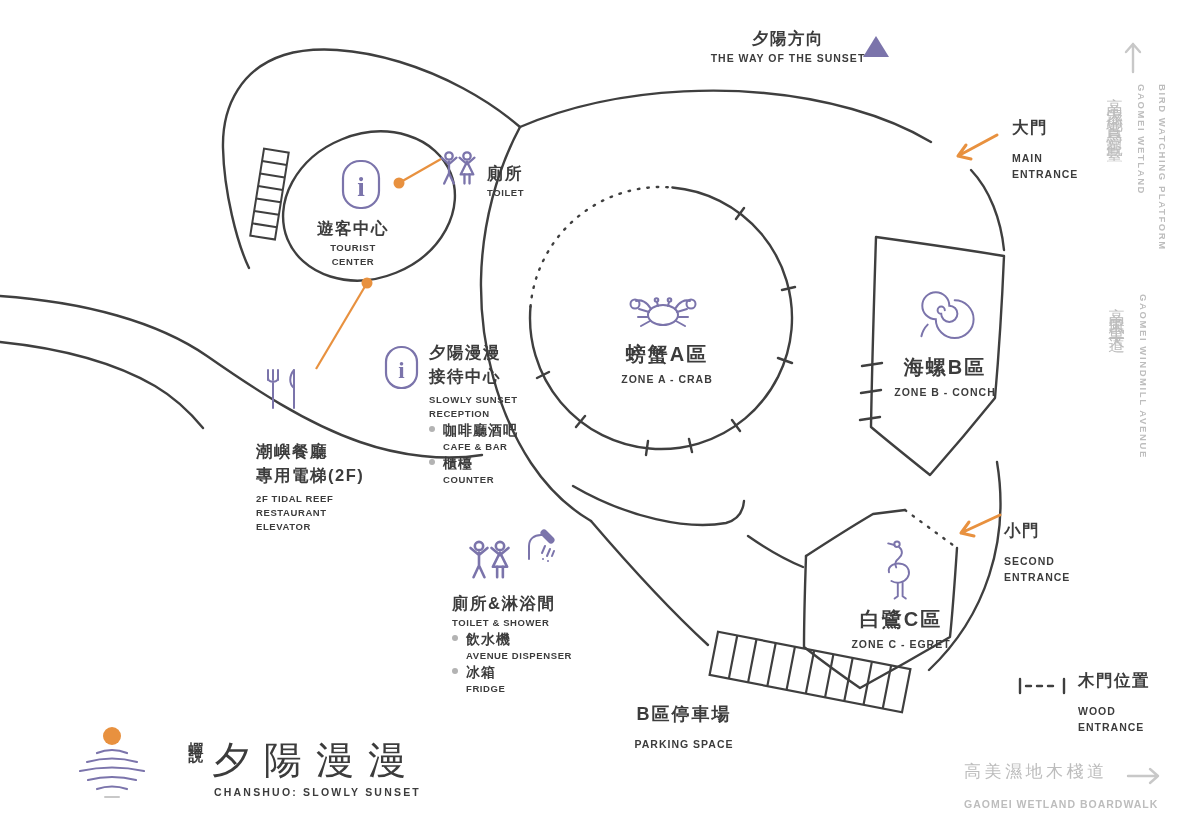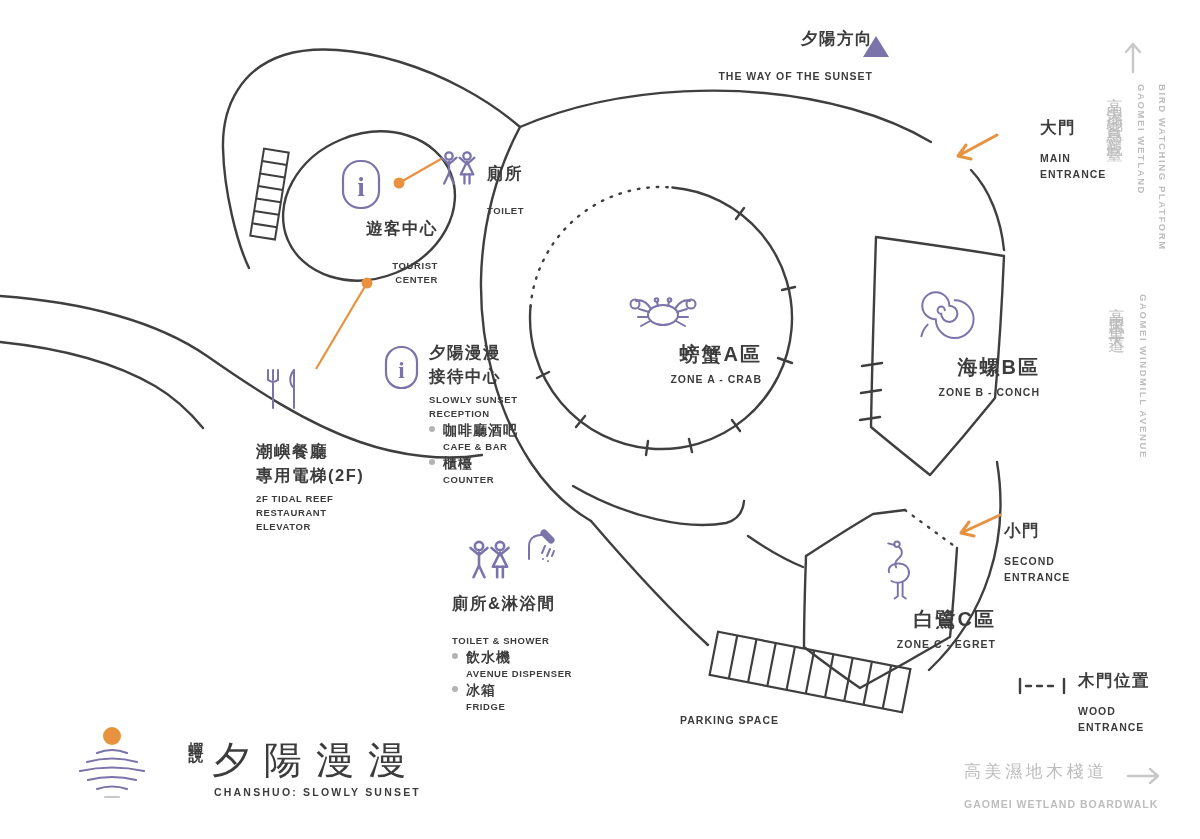--- a/index.html
+++ b/index.html
@@ -1,28 +1,28 @@
 <!DOCTYPE html>
 <html><head>
 <meta charset="utf-8">
 <style>
   * { margin:0; padding:0; box-sizing:border-box; }
   html,body { background:#ffffff; }
   body { font-family:"Liberation Sans","DejaVu Sans",sans-serif; color:#3c3c3c; }
   .map { position:relative; width:1200px; height:839px; background:#fff; overflow:hidden; }
   .lines { position:absolute; left:0; top:0; }
   .label { position:absolute; }
-  .c { text-align:right; }
+  .c { text-align:center; }
   .zh-20 { font-size:20px; font-weight:700; letter-spacing:2px; }
   .zh-18 { font-size:18px; font-weight:700; letter-spacing:2px; }
   .zh-17 { font-size:16.5px; font-weight:700; letter-spacing:1.5px; line-height:1.45; }
   .zh-14 { font-size:14px; font-weight:700; letter-spacing:1px; line-height:1.35; }
   .en-10 { font-size:10.5px; font-weight:700; letter-spacing:1px; line-height:1.5; }
   .en-9  { font-size:9.5px;  font-weight:700; letter-spacing:0.6px; line-height:1.5; }
-  .mt2{margin-top:18px} .mt3{margin-top:11px} .mt4{margin-top:4px} .mt6{margin-top:14px}
+  .mt2{margin-top:0} .mt3{margin-top:11px} .mt4{margin-top:4px} .mt6{margin-top:14px}
   .gray { color:#bdbdbd; }
   .bullet-item { display:flex; align-items:flex-start; gap:8px; }
   .dot { width:6px; height:6px; border-radius:50%; background:#b3b3b3; margin-top:5px; flex:0 0 auto; }
   .v-cjk { writing-mode:vertical-rl; text-orientation:upright; }
   .v-en  { writing-mode:vertical-rl; }
   .side-group { position:absolute; display:flex; flex-direction:row; gap:10px; }
   .side-cjk { font-size:16.5px; font-weight:500; letter-spacing:6px; }
   .side-en  { font-size:9.5px; font-weight:700; letter-spacing:1.6px; }
   .logo-title { font-size:38px; font-weight:500; letter-spacing:14px; white-space:nowrap; }
   .logo-en { font-size:10.5px; font-weight:700; letter-spacing:2.2px; white-space:nowrap; }
@@ -187,21 +187,21 @@
       </g>
       <path d="M 105 797 L 119 797" fill="none" stroke="#c8c8c8" stroke-width="2" stroke-linecap="round"></path>
     </g>
   </svg>
 
   <div class="label c" style="left:703px; top:27px; width:170px;">
     <div class="zh-17">夕陽方向</div>
     <div class="en-10 mt2">THE WAY OF THE SUNSET</div>
   </div>
 
-  <div class="label" style="left:1040px; top:116px;">
+  <div class="label" style="left:1012px; top:116px;">
     <div class="zh-17">大門</div>
     <div class="en-10 mt3">MAIN</div>
     <div class="en-10">ENTRANCE</div>
   </div>
 
   <div class="side-group" style="left:1104px; top:84px;">
     <span class="v-cjk side-cjk gray">高美濕地賞鳥景觀臺</span>
     <span class="v-en side-en gray">GAOMEI WETLAND</span>
     <span class="v-en side-en gray">BIRD WATCHING PLATFORM</span>
   </div>
@@ -225,24 +225,25 @@
     <div class="zh-20">螃蟹A區</div>
     <div class="en-10 mt4">ZONE A - CRAB</div>
   </div>
 
   <div class="label c" style="left:806px; top:606px; width:190px;">
     <div class="zh-20">白鷺C區</div>
     <div class="en-10 mt4">ZONE C - EGRET</div>
   </div>
 
   <div class="label c" style="left:589px; top:702px; width:190px;">
+    <div class="zh-18">B區停車場</div>
     <div class="en-10 mt3">PARKING SPACE</div>
   </div>
 
-  <div class="label c" style="left:298px; top:217px; width:140px;">
+  <div class="label c" style="left:283px; top:217px; width:140px;">
     <div class="zh-17">遊客中心</div>
     <div class="en-9 mt2">TOURIST</div>
     <div class="en-9">CENTER</div>
   </div>
 
   <div class="label" style="left:487px; top:162px;">
     <div class="zh-17">廁所</div>
     <div class="en-9 mt2">TOILET</div>
   </div>
 

